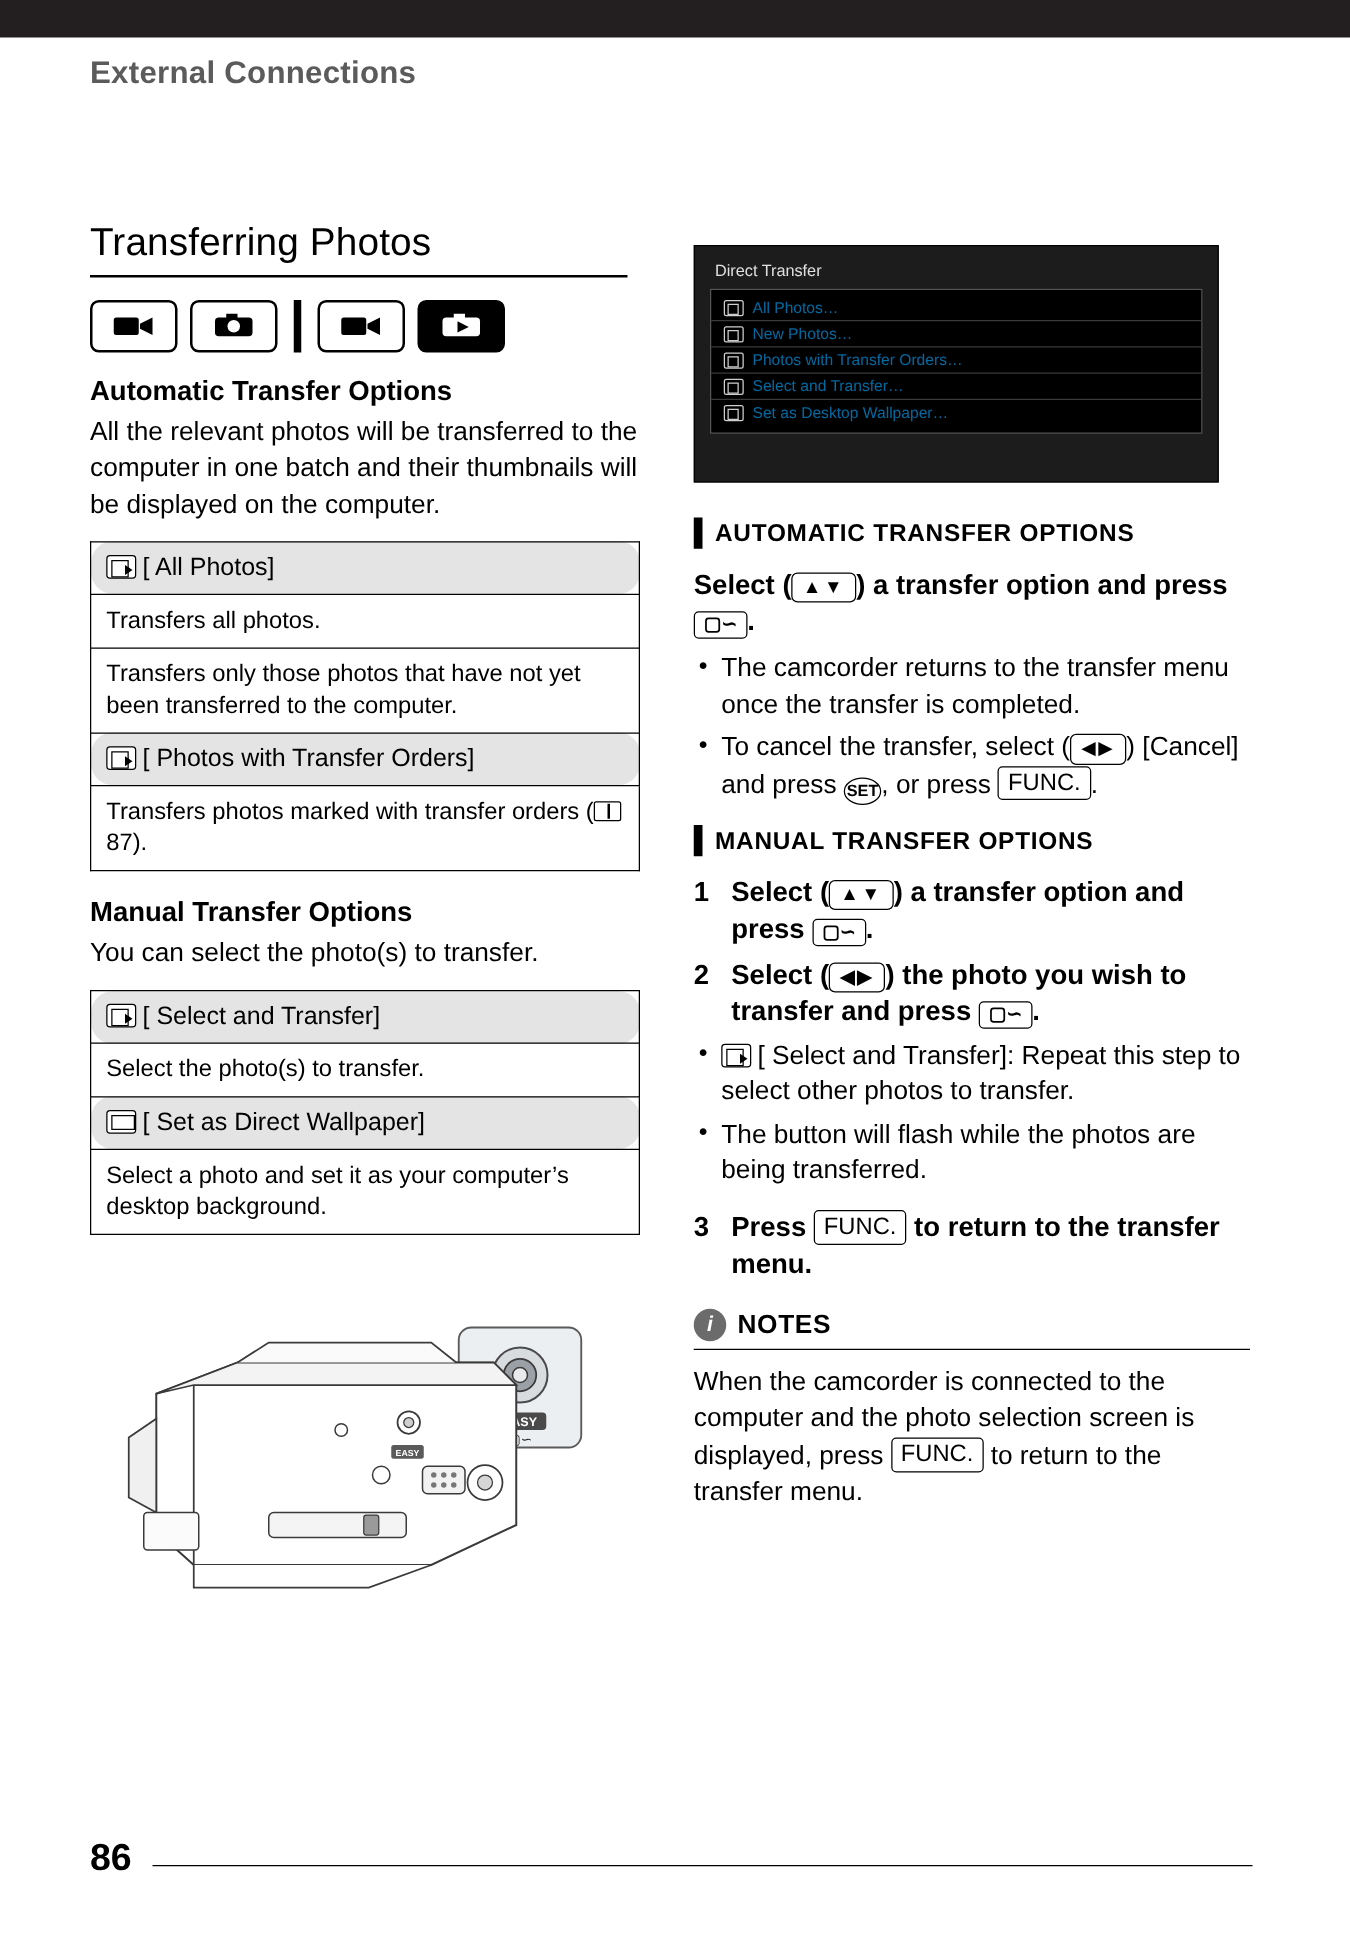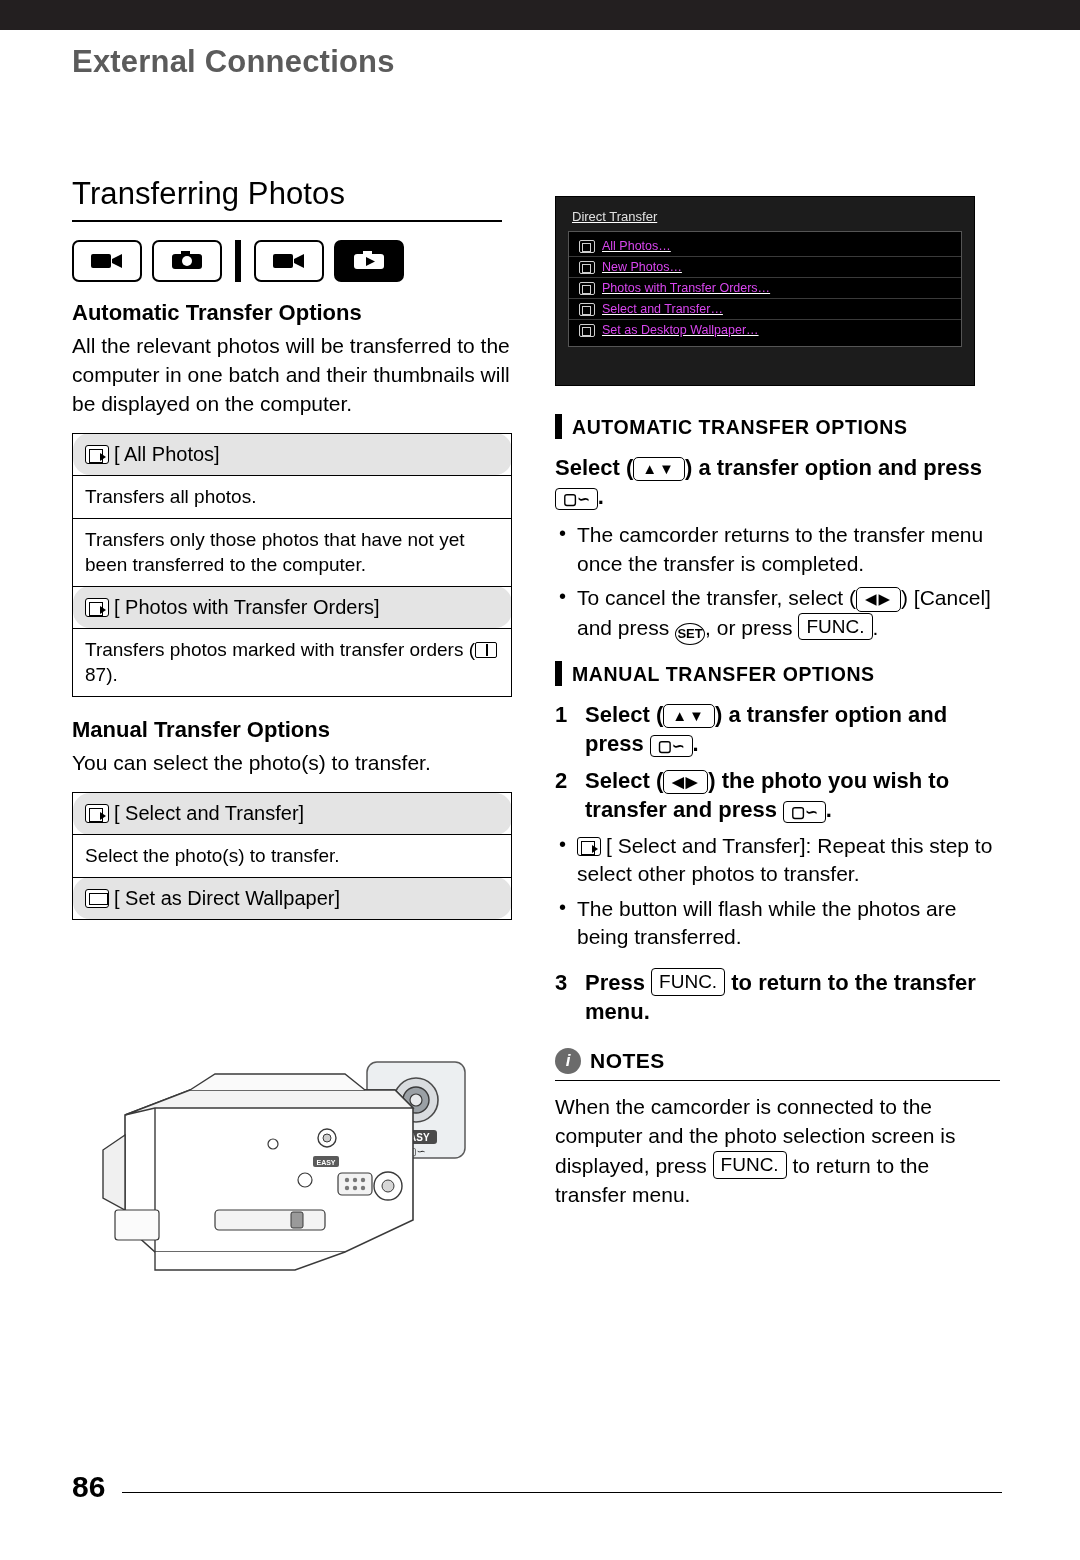--- a/index.html
+++ b/index.html
@@ -11,21 +11,21 @@
     color:#000;
     position:relative;
     overflow:hidden;
   }
   .topbar {
     position:absolute; top:0; left:0; width:1080px; height:30px;
     background:#231f20;
   }
   .page-header {
     position:absolute; top:44px; left:72px;
-    font-size:31px; font-weight:bold; color:#5b5b5b;
+    font-size:25px; font-weight:bold; color:#5b5b5b;
     letter-spacing:0.2px;
   }
 
   
   .left-col { position:absolute; left:72px; top:176px; width:440px; }
   .right-col { position:absolute; left:555px; top:196px; width:445px; }
 
   h2.section {
     font-size:31px; font-weight:normal; margin:0 0 8px 0; letter-spacing:0.1px;
   }
@@ -79,27 +79,27 @@
     display:inline-block; width:22px; height:16px; border:1.5px solid #000;
     border-radius:2px; vertical-align:-2px; position:relative;
   }
   .bookicon::after {
     content:""; position:absolute; left:50%; top:1px; width:1.5px; height:12px; background:#000;
   }
 
   
   .screenshot {
     width:420px; height:190px; background:#1c1c1c; border:1px solid #000;
-    padding:10px 12px; color:#fff; position:relative; margin-bottom:28px;text-decoration:underline;
+    padding:10px 12px; color:#fff; position:relative; margin-bottom:28px;
   }
   .ss-title { font-size:13px; color:#e0e0e0; margin:2px 0 7px 4px; }
   .ss-panel { background:#000; border:1px solid #555; padding:4px 0 6px 0; }
   .ss-row {
     display:flex; align-items:center; gap:7px;
-    font-size:12.5px; color:#d946ef; padding:3px 10px;
+    font-size:12.5px; color:#0369a1; padding:3px 10px;
     border-bottom:1px solid #3a3a3a;
   }
   .ss-row:last-child { border-bottom:none; }
   .ss-ico {
     width:16px; height:13px; border:1px solid #cfcfcf; border-radius:2px;
     display:inline-block; position:relative; flex:0 0 auto;
   }
   .ss-ico::after{ content:""; position:absolute; left:2px; top:2px; width:7px; height:7px; border:1px solid #cfcfcf;}
 
   .head-rule {
@@ -239,20 +239,23 @@
         <span class="ico arrow"></span><span>[ Select and Transfer]</span>
       </td>
     </tr>
     <tr>
       <td class="desc">Select the photo(s) to transfer.</td>
     </tr>
     <tr>
       <td class="hdr">
         <span class="ico screen"></span><span>[ Set as Direct Wallpaper]</span>
       </td>
+    </tr>
+    <tr>
+      <td class="desc">Select a photo and set it as your computer’s desktop background.</td>
     </tr>
   </tbody>
     </table>
 </div>
 
 <div class="cam-wrap">
   <svg width="420" height="250" viewBox="0 0 420 250">
 
     <rect x="272" y="2" width="98" height="96" rx="10" fill="#eceff1" stroke="#5a5a5a" stroke-width="1.5"></rect>
     <circle cx="321" cy="40" r="22" fill="#d9dcdf" stroke="#4a4a4a" stroke-width="1.6"></circle>

